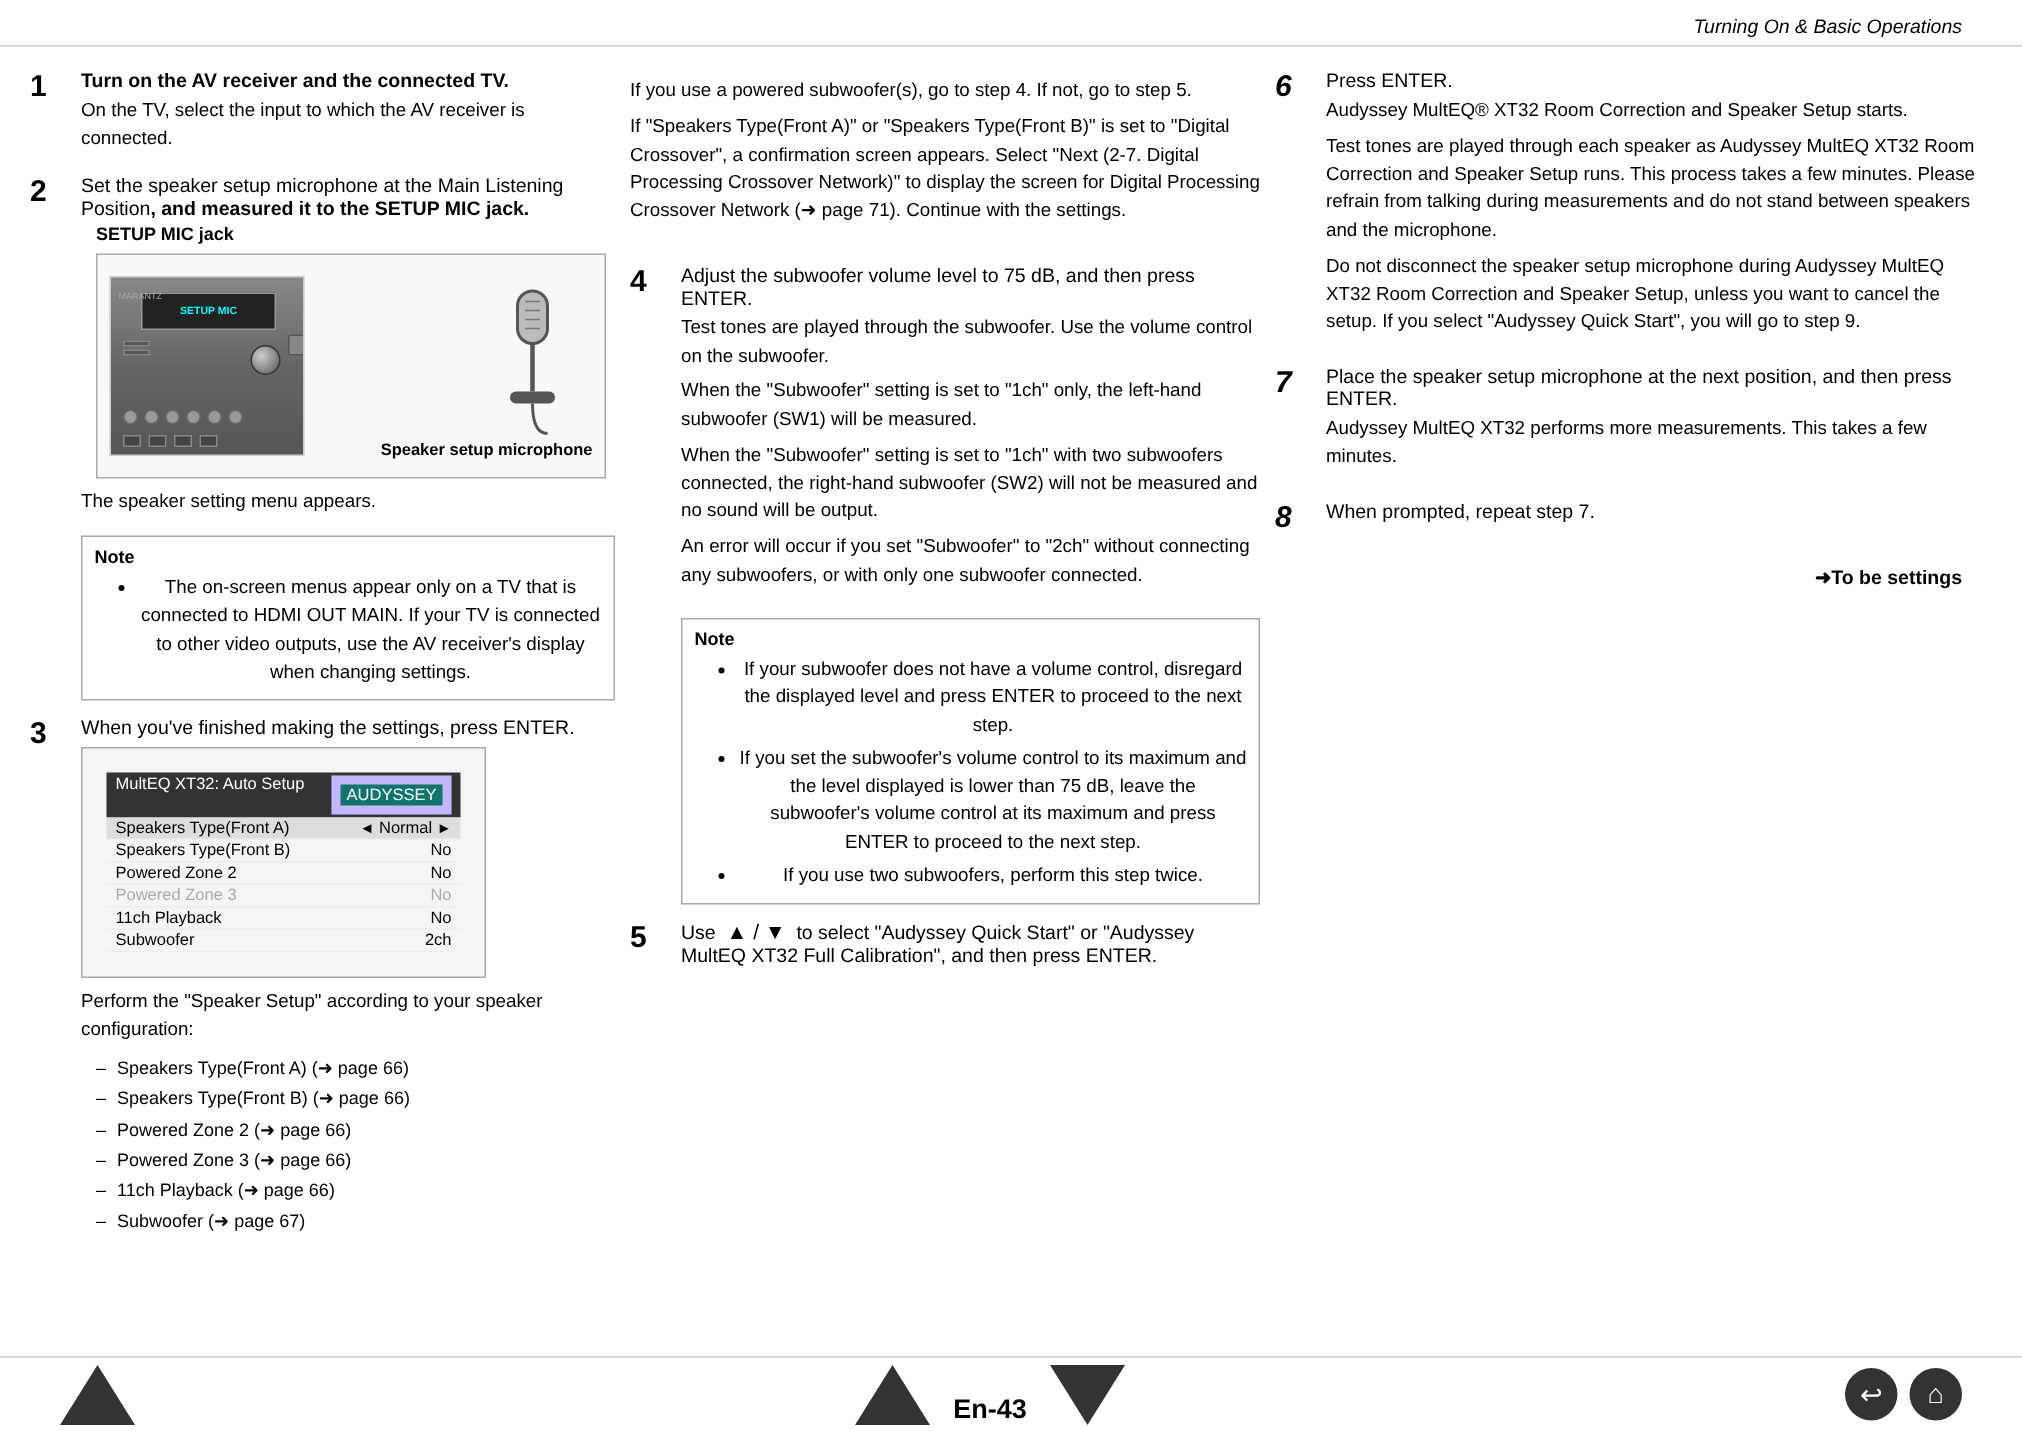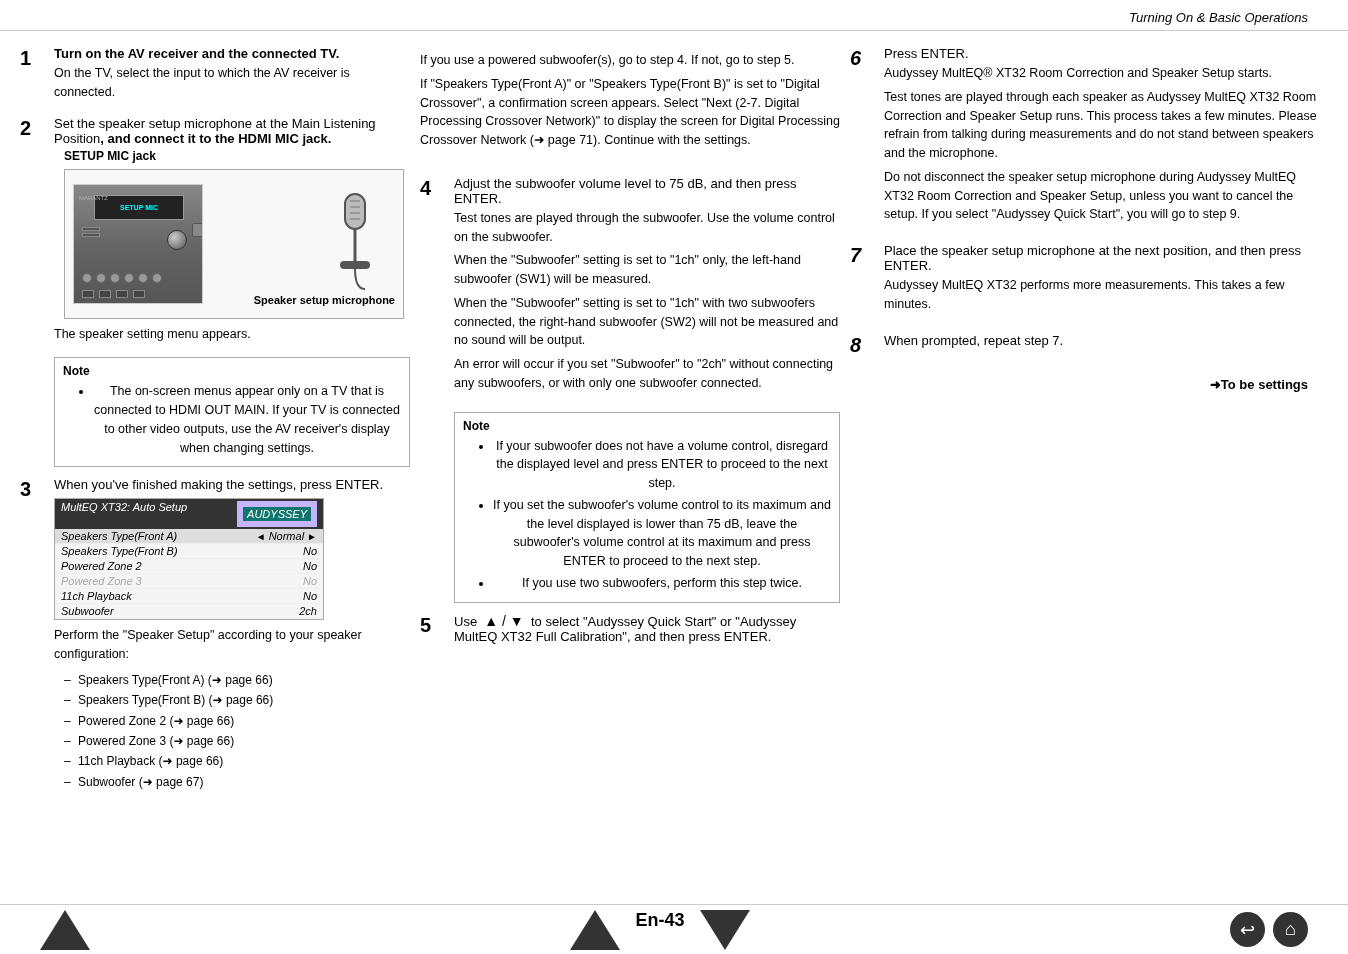--- a/index.html
+++ b/index.html
@@ -184,23 +184,22 @@
       line-height: 1.5;
     }
     .note-body li {
       margin-left: 14px;
       margin-bottom: 3px;
     }
     .screen-img {
       border: 1px solid #aaa;
       background: #f5f5f5;
       margin: 6px 0;
-      padding: 0;
+      padding: 16px;
       width: 270px;
-      font-style: italic;
     }
     .screen-header {
       background: #333;
       color: #fff;
       font-size: 11px;
       padding: 2px 6px;
       display: flex;
       justify-content: space-between;
     }
     .screen-row {
@@ -274,21 +273,21 @@
       color: #fff;
       font-size: 18px;
     }
     .continued-text {
       font-weight: bold;
       font-size: 13px;
     }
     strong, b { font-weight: normal; }
     .page-num-center {
       display: flex;
-      align-items: flex-start;
+      align-items: flex-end;
       gap: 15px;
     }
     p { margin-bottom: 5px; font-size: 12.5px; line-height: 1.5; }
     ul { margin-left: 16px; text-align: center; }
     ul li { margin-bottom: 3px; font-size: 12.5px; line-height: 1.5; }
   </style>
 </head>
 <body>
 
 <div class="page-header">
@@ -304,21 +303,21 @@
       <div class="step-content">
         <div class="step-title">Turn on the AV receiver and the connected TV.</div>
         <div class="step-body">On the TV, select the input to which the AV receiver is connected.</div>
       </div>
     </div>
 
     <div class="step">
       <div class="step-number">2</div>
       <div class="step-content">
         <div class="step-title">
-          <strong><span>Set the speaker setup microphone at the Main Listening Position</span></strong><span>, and connect it to the HDMI MIC jack.</span>
+          <strong><span>Set the speaker setup microphone at the Main Listening Position</span></strong><span>, and measured it to the SETUP MIC jack.</span>
         </div>
         <div class="setup-mic-label">SETUP MIC jack</div>
 
         <div class="mic-diagram">
 
           <div class="av-receiver-img">
             <div class="front-panel">
               <div class="display-area">SETUP MIC</div>
               <div class="knob"></div>
               <div style="position:absolute; top:10px; left:5px; font-size:6px; color:#aaa;">MARANTZ</div>

